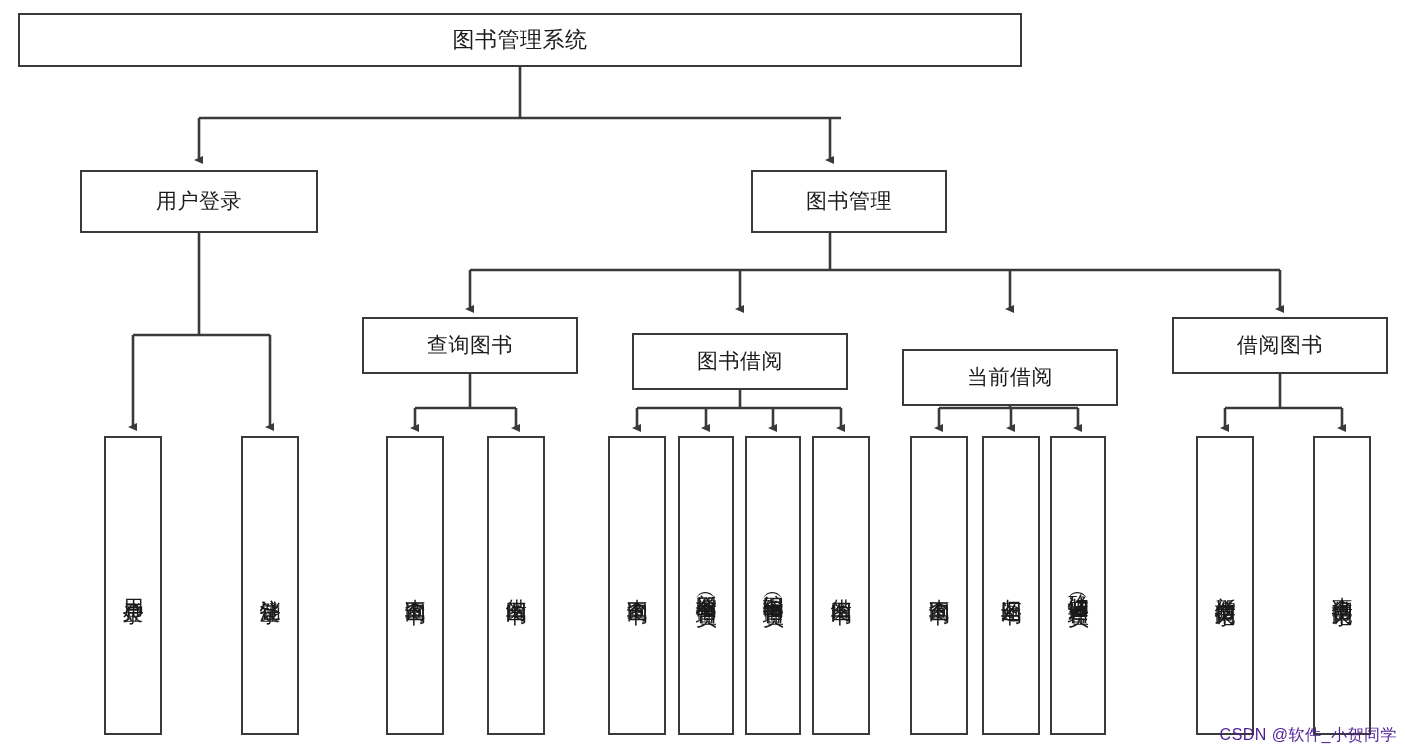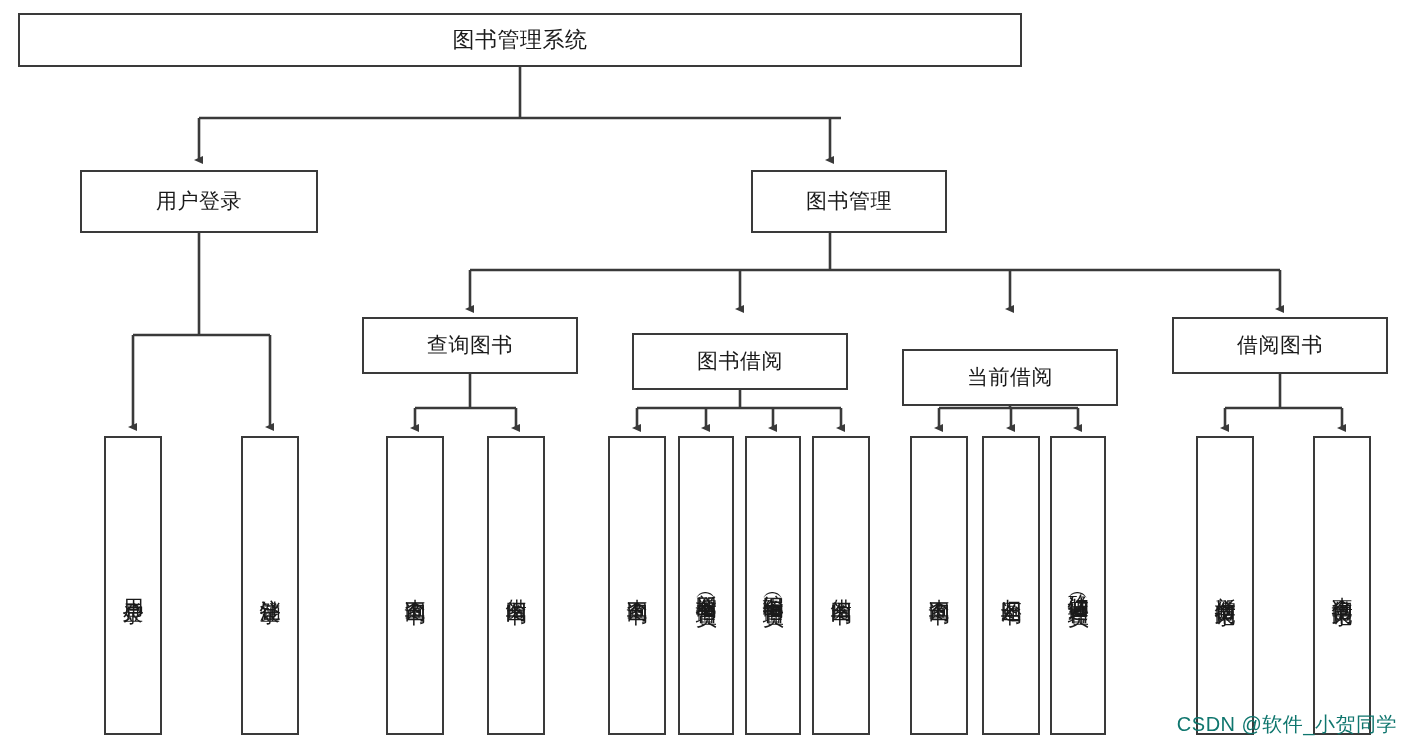--- a/index.html
+++ b/index.html
@@ -58,23 +58,23 @@
     text-orientation: upright;
     font-size: 21px;
     line-height: 1.26;
     letter-spacing: 2px;
     white-space: nowrap;
     max-height: 100%;
   }
   #watermark {
     position: absolute;
     right: 8px;
-    bottom: 9px;
-    font-size: 20px;
-    color: #0f766e;
+    bottom: 1px;
+    font-size: 16px;
+    color: #4c1d95;
     letter-spacing: 0.5px;
     white-space: nowrap;
   }
 </style>
 </head>
 <body>
 
 <div id="canvas">
 
   <svg class="wires" viewBox="0 0 1405 747" xmlns="http://www.w3.org/2000/svg">

